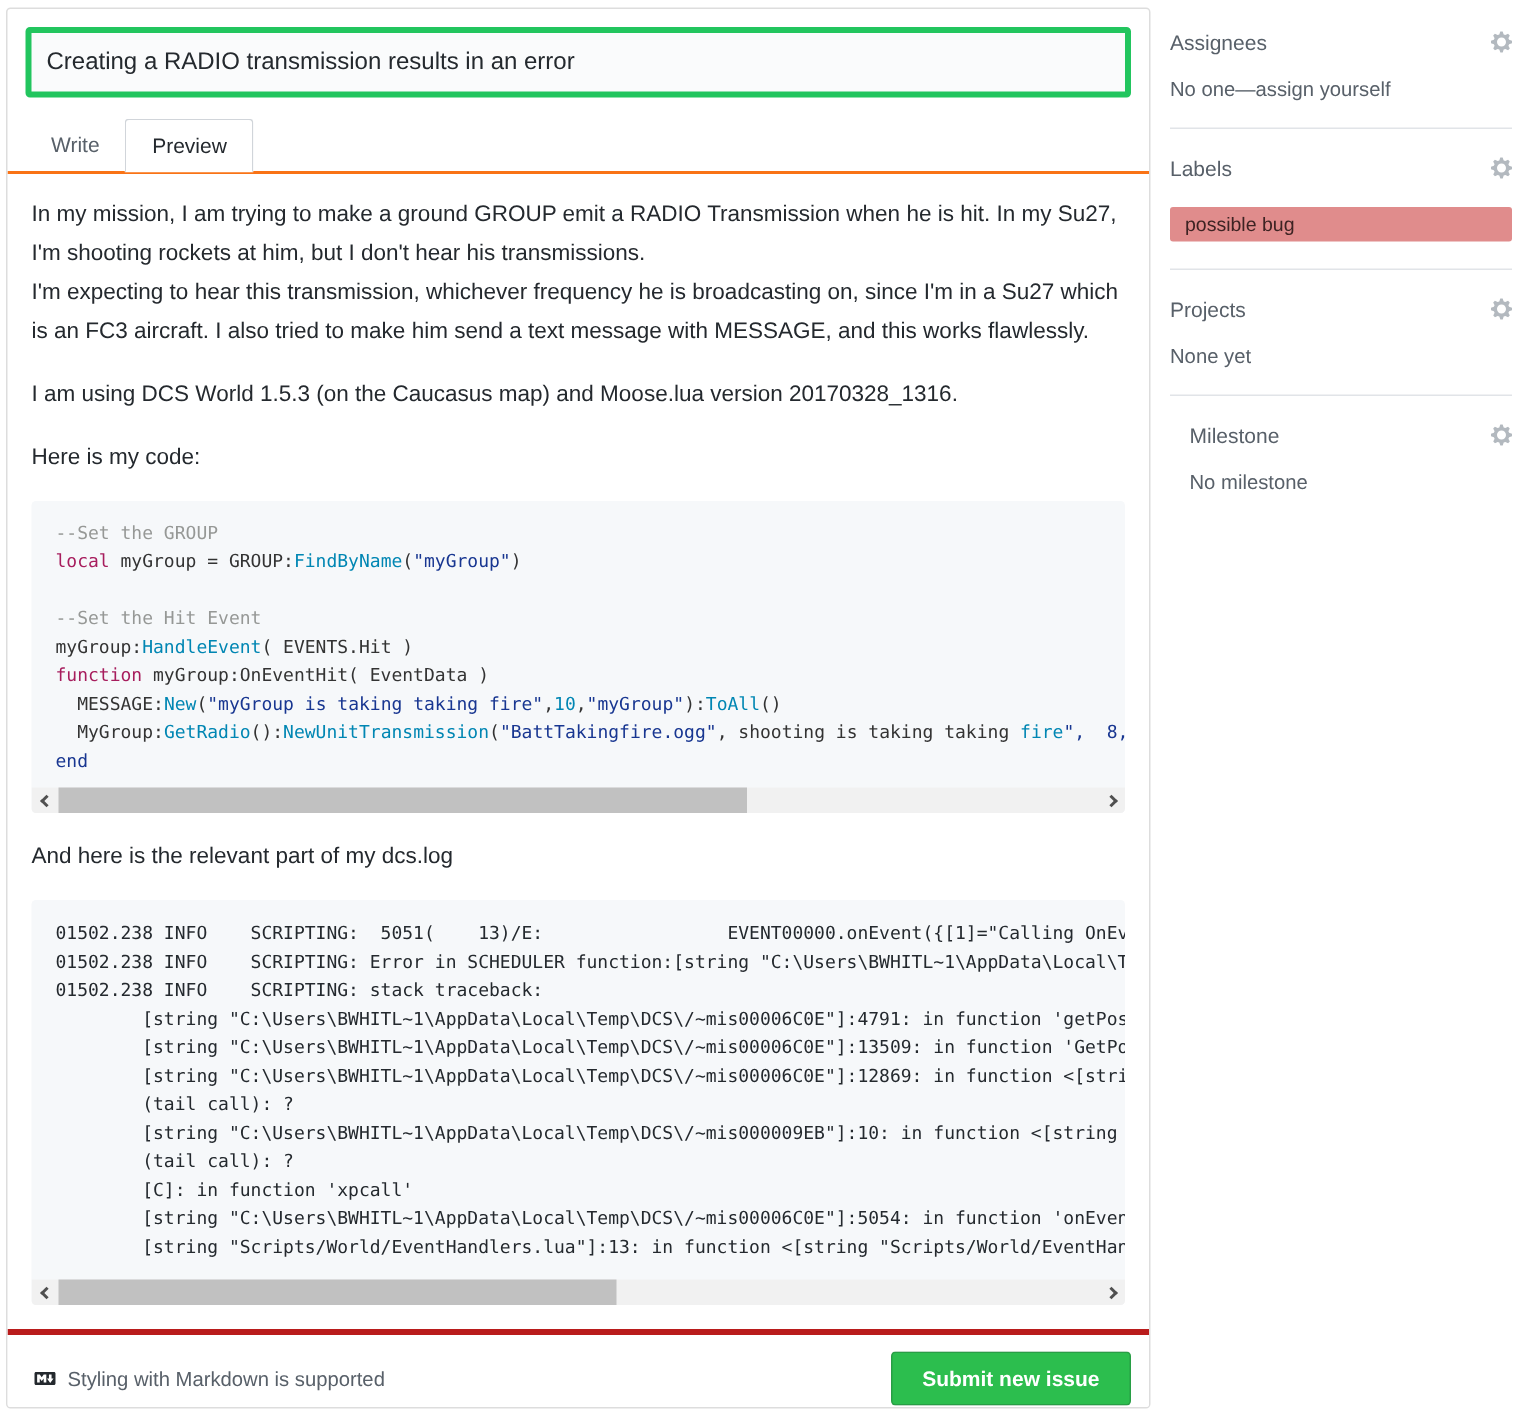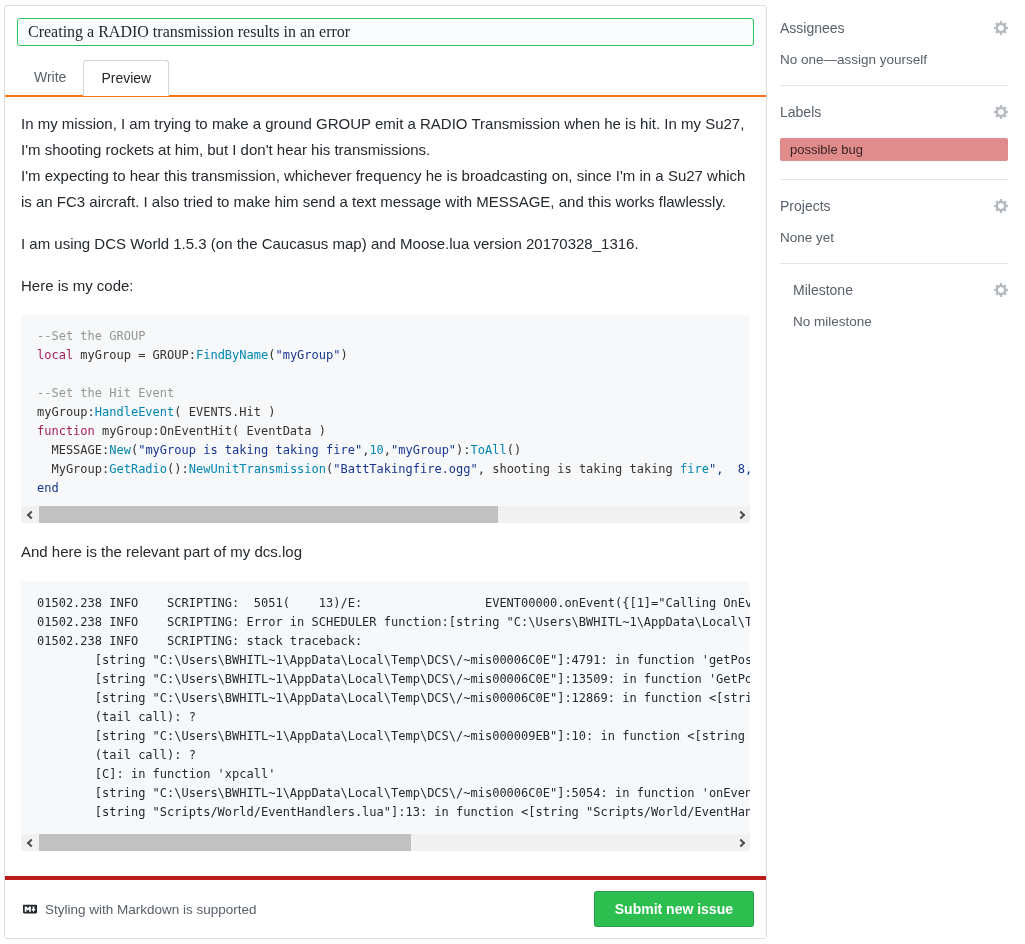--- a/index.html
+++ b/index.html
@@ -9,23 +9,23 @@
     font-family:"Liberation Sans", sans-serif; color:#24292e;
     position:relative; overflow:hidden;
   }
   .main-box {
     position:absolute; left:4px; top:5px; width:763px; height:934px;
     background:#fff; border:1px solid #ddd; border-radius:3px;
     display:flex; flex-direction:column; overflow:hidden;
   }
   .title-row { padding:12px 12px 0 12px; }
   .title-input {
-    width:100%; height:28px; border:1px solid #22c55e; border-radius:3px;
+    width:100%; height:47px; border:4px solid #22c55e; border-radius:3px;
     background:#fafbfc; font-size:16px; color:#24292e; padding:0 10px;
-    font-family:Liberation Serif, serif; outline:none;
+    font-family:Liberation Sans, sans-serif; outline:none;
   }
   .tabs { display:flex; padding-left:12px; margin-top:14px; border-bottom:2px solid #f97316; }
   .tab { padding:9px 17px; font-size:14px; color:#586069; cursor:pointer; }
   .tab.active {
     background:#fff; border:1px solid #d1d5da; border-bottom:1px solid #fff;
     margin-bottom:-1px; border-radius:3px 3px 0 0; color:#24292e;
   }
   .preview-pane { padding:14px 16px 0 16px; font-size:15px; line-height:26px; color:#24292e; flex:1; }
   .preview-pane p { margin:0 0 16px 0; }
   .code-wrap { background:#f6f8fa; border-radius:3px; margin:14px 0 16px 0; overflow:hidden; }

